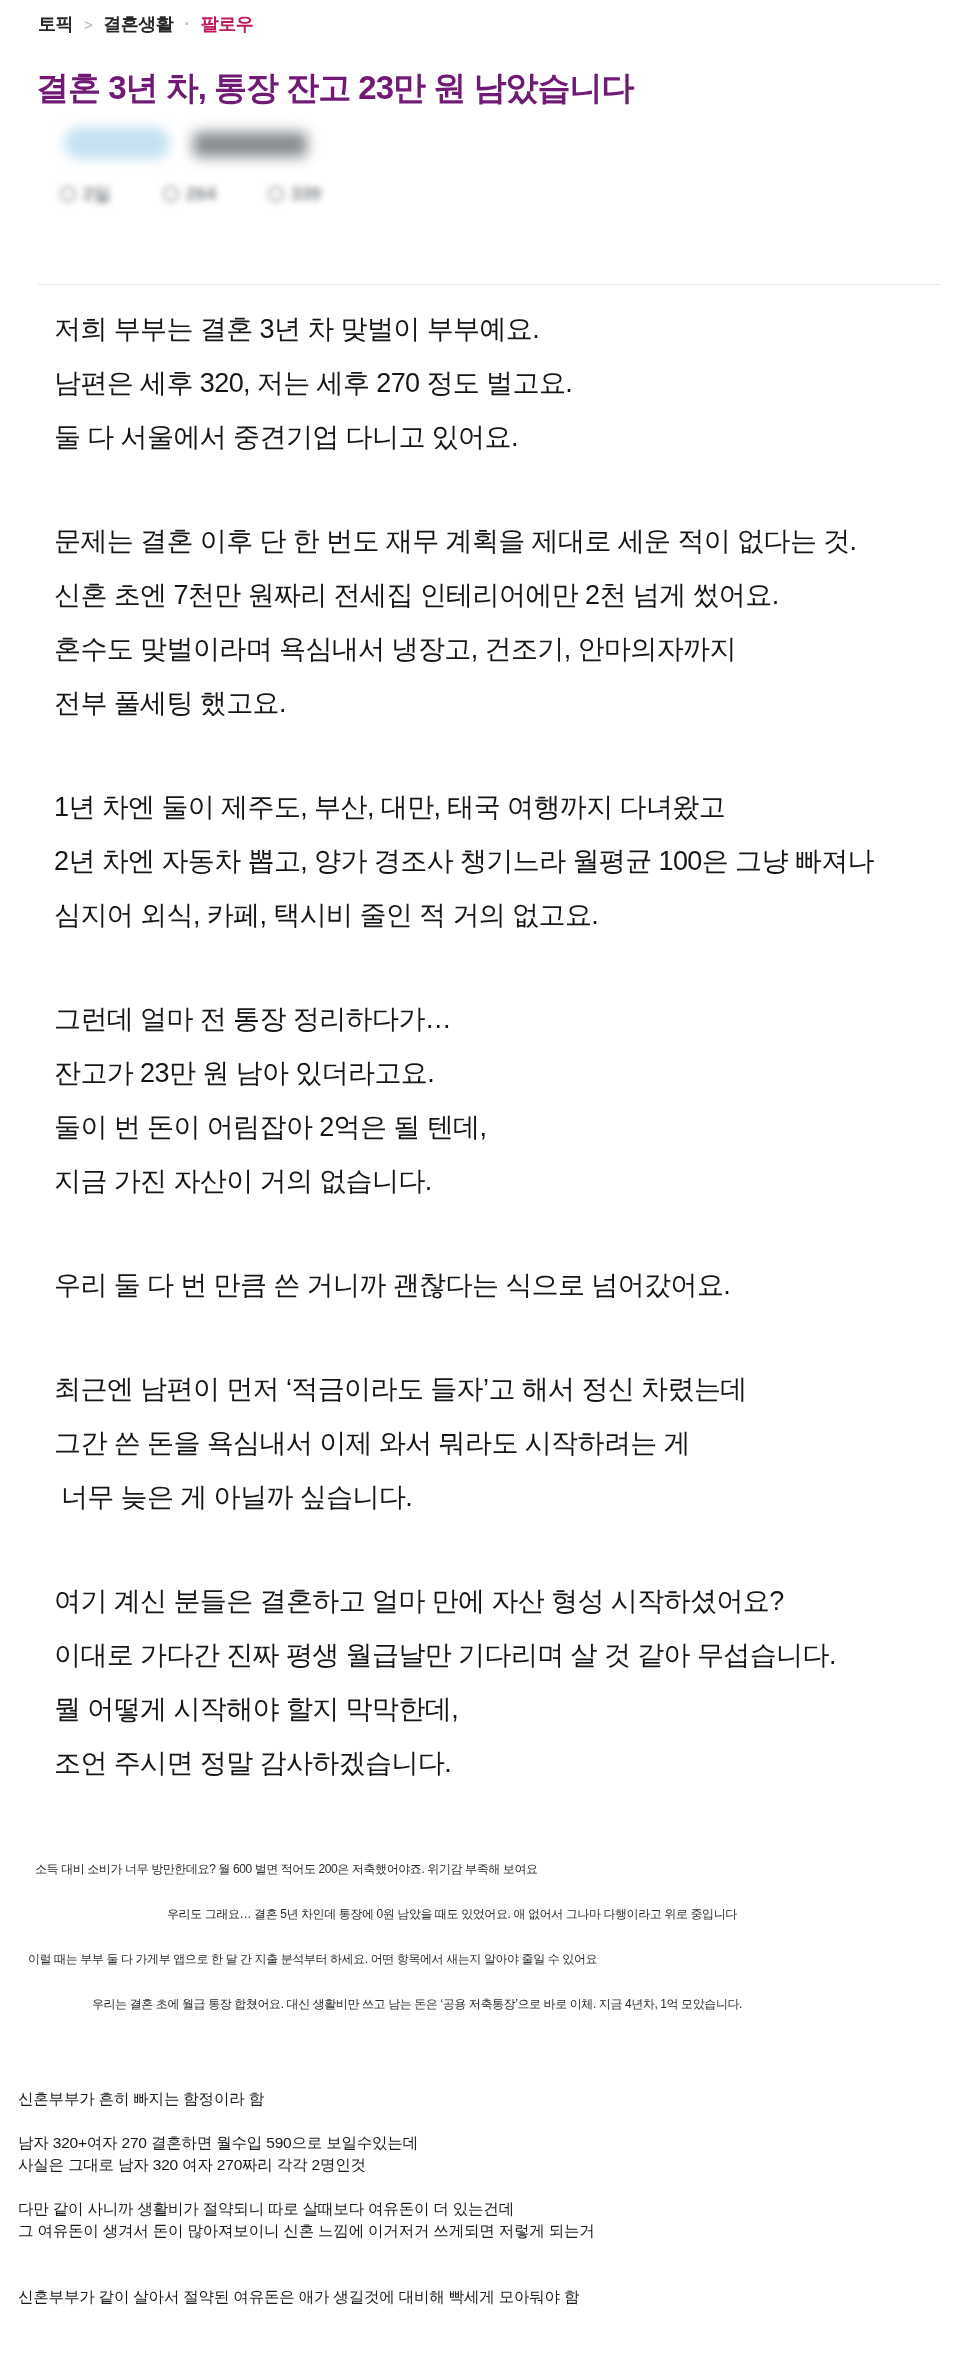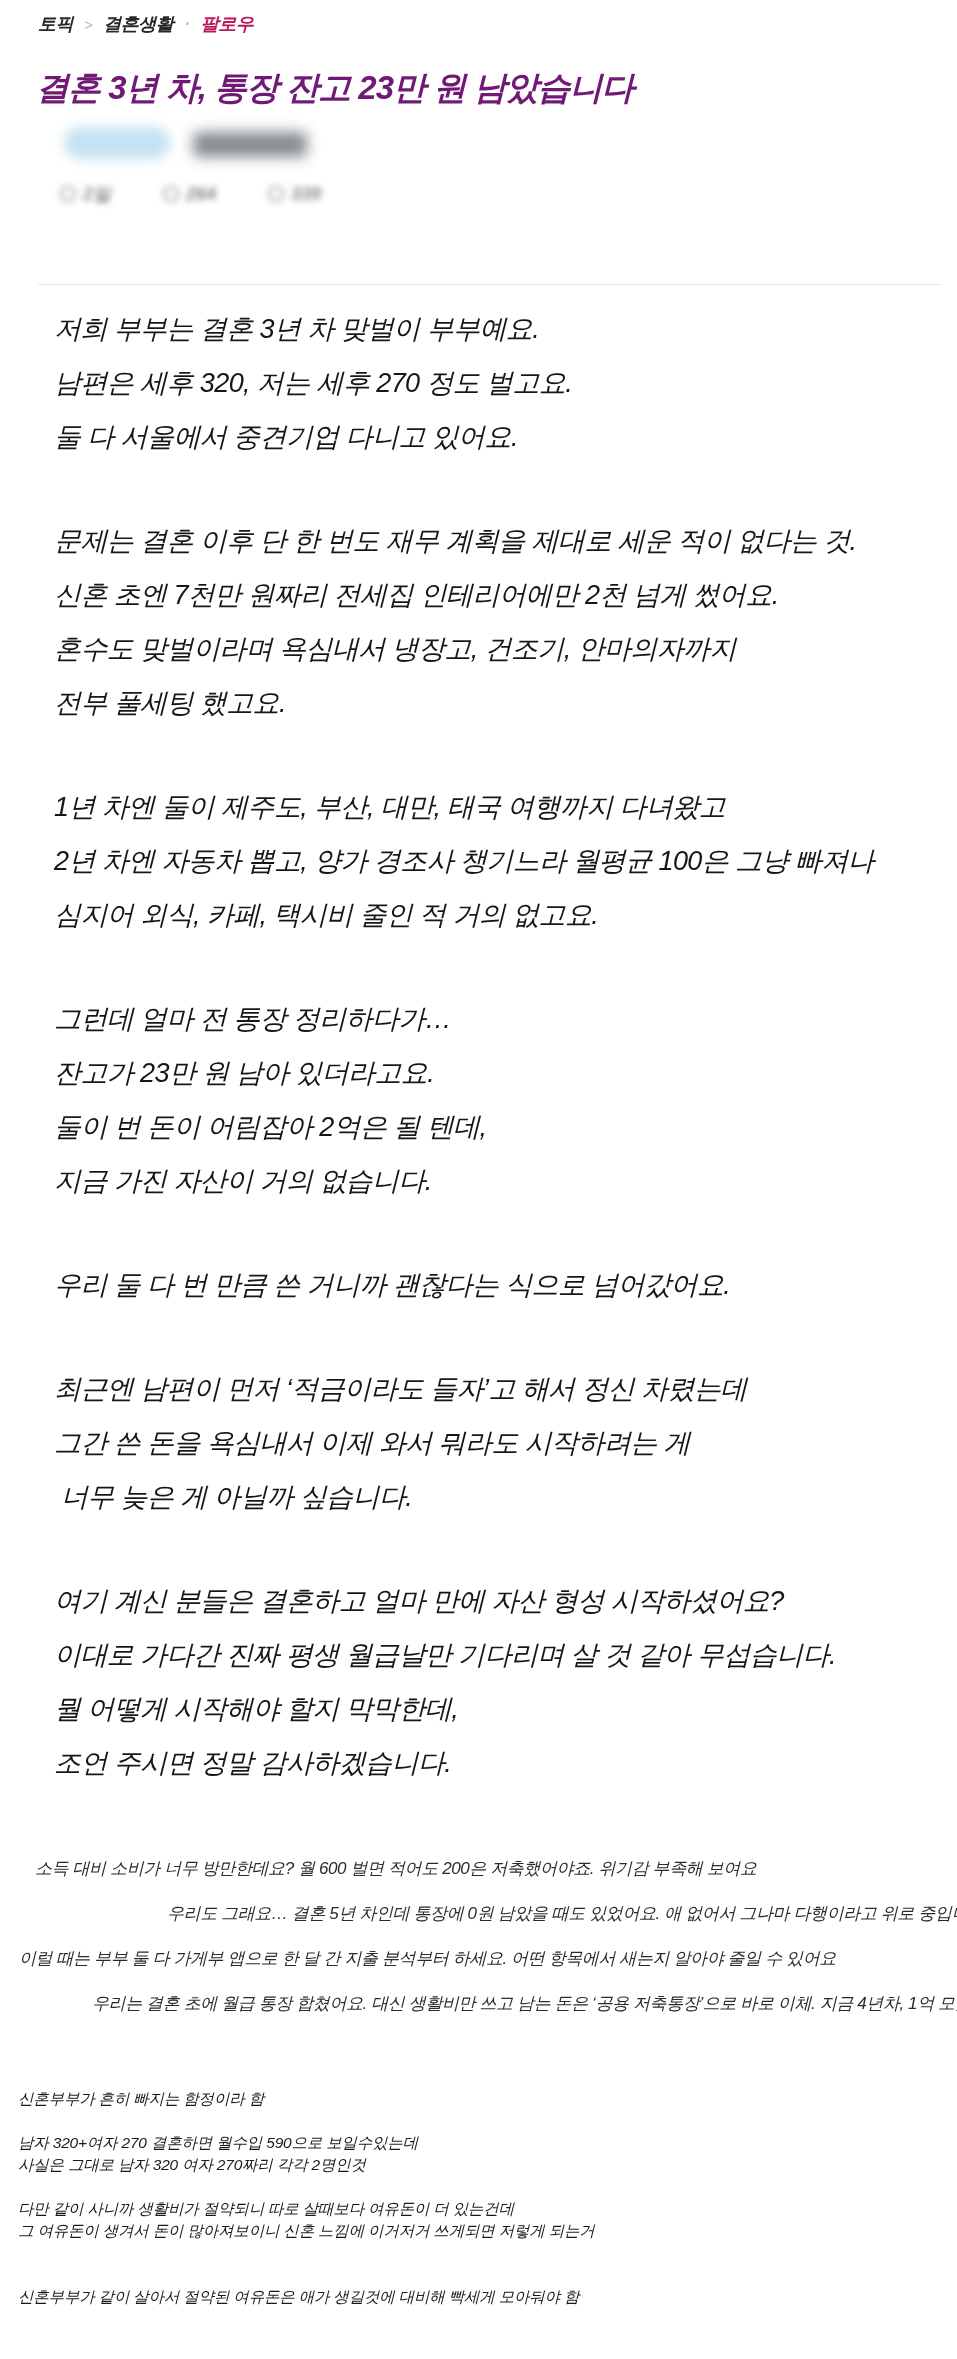--- a/index.html
+++ b/index.html
@@ -3,21 +3,20 @@
 <meta charset="utf-8">
 <style>
   html,body{margin:0;padding:0;background:#fff;}
   .page{
     position:relative;
     width:957px;height:2359px;
     overflow:hidden;
     background:#fff;
     font-family:"Liberation Sans","DejaVu Sans",sans-serif;
     color:#1b1b1b;
-    font-style:italic;
   }
   
   .breadcrumb{
     position:absolute;top:12px;left:38px;
     display:flex;align-items:center;gap:11px;
     font-size:18px;font-weight:700;color:#26282a;
     letter-spacing:-0.5px;
   }
   .breadcrumb .sep{color:#b0b4b8;font-weight:400;font-size:15px;}
   .breadcrumb .dot{color:#c0c4c8;font-weight:700;}
@@ -58,21 +57,21 @@
     position:absolute;top:302px;left:38px;width:919px;
     overflow:hidden;
     font-size:27px;line-height:54px;font-weight:500;color:#161616;
     letter-spacing:-0.6px;
   }
   .paragraph{margin:0 0 50px 16px;}
   .line{white-space:pre;overflow:visible;}
   
   .comments{
     position:absolute;top:1858px;left:0;width:957px;
-    font-size:17px;line-height:22px;color:#2a2a2a;
+    font-size:12px;line-height:22px;color:#2a2a2a;
     letter-spacing:-0.4px;overflow:hidden;
   }
   .comment{white-space:nowrap;margin-bottom:23px;}
   
   .footer-notes{
     position:absolute;top:2088px;left:18px;width:930px;
     font-size:15.5px;line-height:22px;color:#191919;
     letter-spacing:-0.2px;overflow:hidden;
   }
   .note-line{white-space:nowrap;min-height:22px;}
@@ -147,21 +146,21 @@
         <div class="line">여기 계신 분들은 결혼하고 얼마 만에 자산 형성 시작하셨어요?</div>
         <div class="line">이대로 가다간 진짜 평생 월급날만 기다리며 살 것 같아 무섭습니다.</div>
         <div class="line">뭘 어떻게 시작해야 할지 막막한데,</div>
         <div class="line">조언 주시면 정말 감사하겠습니다.</div>
       </div>
     </div>
 
   <div class="comments">
       <div class="comment" style="padding-left: 35px;">소득 대비 소비가 너무 방만한데요? 월 600 벌면 적어도 200은 저축했어야죠. 위기감 부족해 보여요</div>
       <div class="comment" style="padding-left: 167px;">우리도 그래요… 결혼 5년 차인데 통장에 0원 남았을 때도 있었어요. 애 없어서 그나마 다행이라고 위로 중입니다</div>
-      <div class="comment" style="padding-left: 4px; margin-left: 15px;">이럴 때는 부부 둘 다 가게부 앱으로 한 달 간 지출 분석부터 하세요. 어떤 항목에서 새는지 알아야 줄일 수 있어요</div>
+      <div class="comment" style="padding-left: 28px;">이럴 때는 부부 둘 다 가게부 앱으로 한 달 간 지출 분석부터 하세요. 어떤 항목에서 새는지 알아야 줄일 수 있어요</div>
       <div class="comment" style="padding-left: 92px;">우리는 결혼 초에 월급 통장 합쳤어요. 대신 생활비만 쓰고 남는 돈은 ‘공용 저축통장’으로 바로 이체. 지금 4년차, 1억 모았습니다.</div>
     </div>
 
   <div class="footer-notes">
       <div class="note-line">신혼부부가 흔히 빠지는 함정이라 함</div>
       <div class="note-line"></div>
       <div class="note-line">남자 320+여자 270 결혼하면 월수입 590으로 보일수있는데</div>
       <div class="note-line">사실은 그대로 남자 320 여자 270짜리 각각 2명인것</div>
       <div class="note-line"></div>
       <div class="note-line">다만 같이 사니까 생활비가 절약되니 따로 살때보다 여유돈이 더 있는건데</div>

